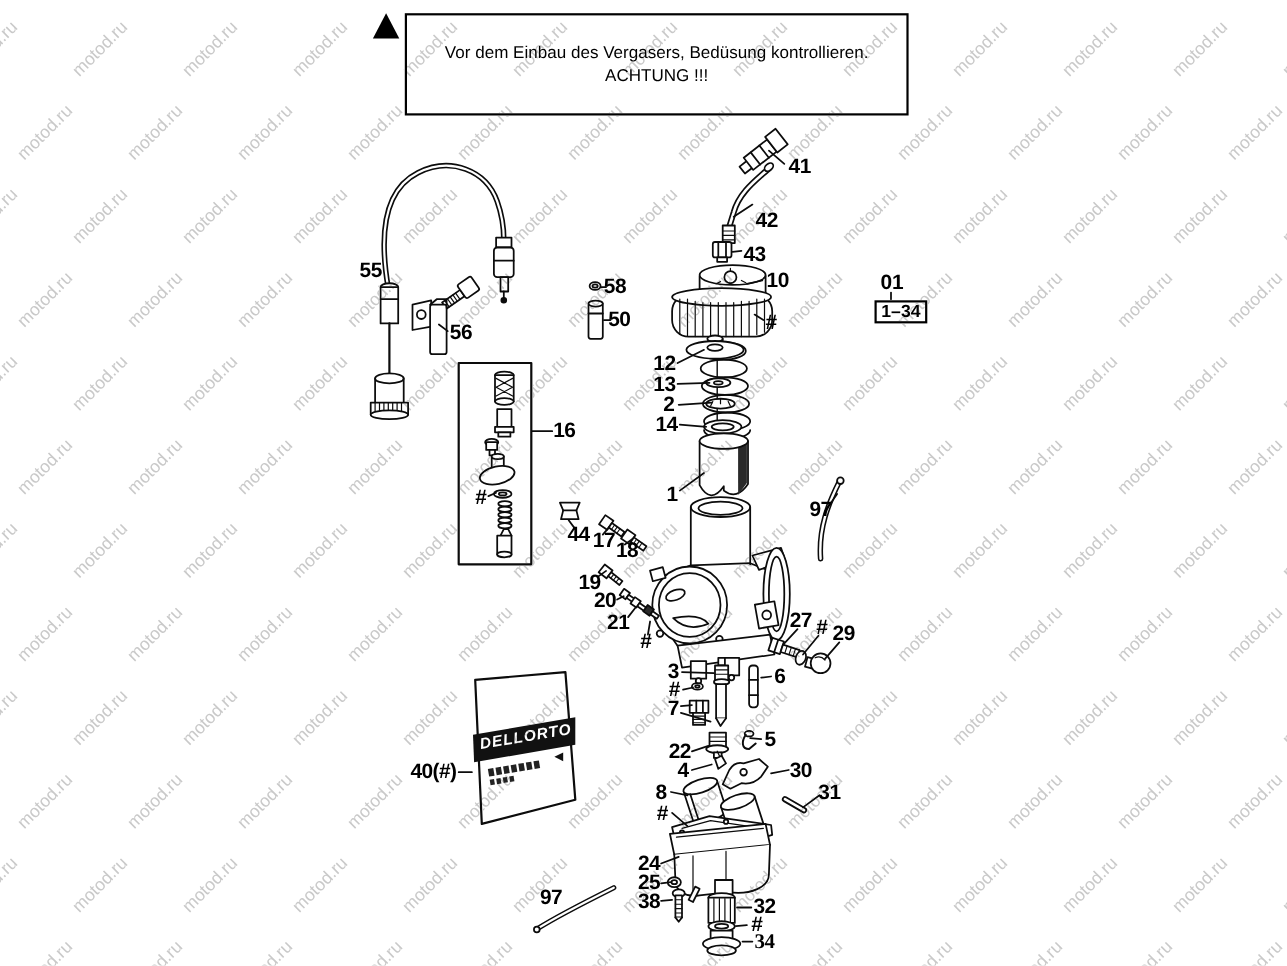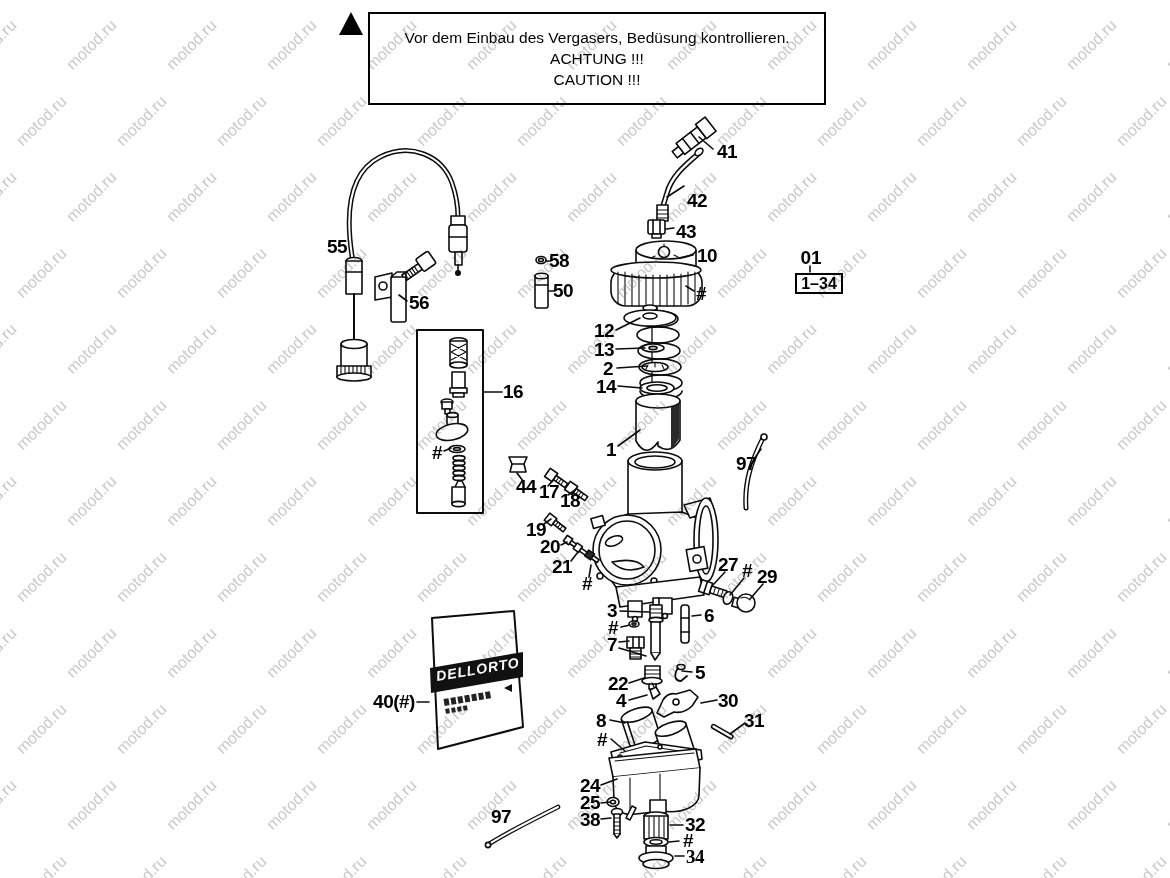--- a/index.html
+++ b/index.html
@@ -424,21 +424,20 @@
       <line x1="679" y1="841" x2="669" y2="842"></line>
       <line x1="684" y1="856" x2="675" y2="856"></line>
       <line x1="810" y1="266" x2="810" y2="272"></line>
     </g>
   </svg>
 
   <div class="warning-triangle"></div>
   <div class="warning-box">
     <div>Vor dem Einbau des Vergasers, Bedüsung kontrollieren.</div>
     <div>ACHTUNG !!!</div>
-    <div>CAUTION !!!</div>
   </div>
 
   <div class="legend-ref">01</div>
   <div class="legend-box">
     <span>1–34</span>
   </div>
 
   <div id="labels-layer">
       <div class="part-label" style="left: 727px; top: 152px;">41</div>
       <div class="part-label" style="left: 697px; top: 201px;">42</div>

